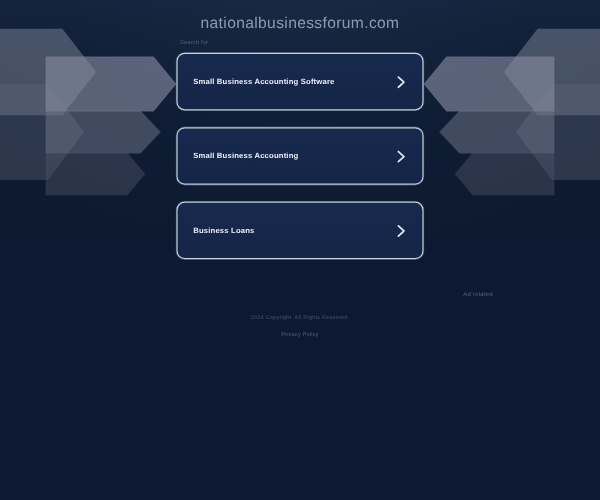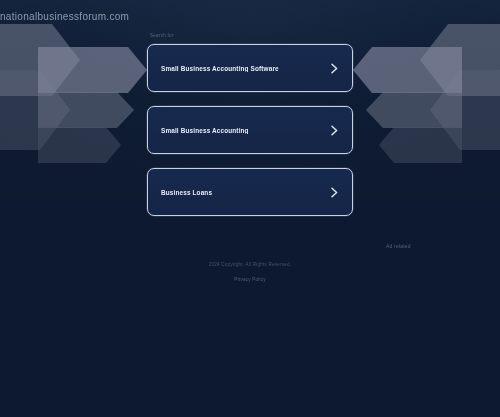--- a/index.html
+++ b/index.html
@@ -33,21 +33,22 @@
     height: 417px;
     pointer-events: none;
   }
 
   
   .domain-title {
     position: absolute;
     top: 11px;
     left: 0;
     width: 500px;
-    font-size: 10px;
+    text-align: center;
+    font-size: 13px;
     letter-spacing: 0.3px;
     color: #b9c6da;
     opacity: .72;
     z-index: 6;
     white-space: nowrap;
   }
 
   .search-label {
     position: absolute;
     top: 33px;

